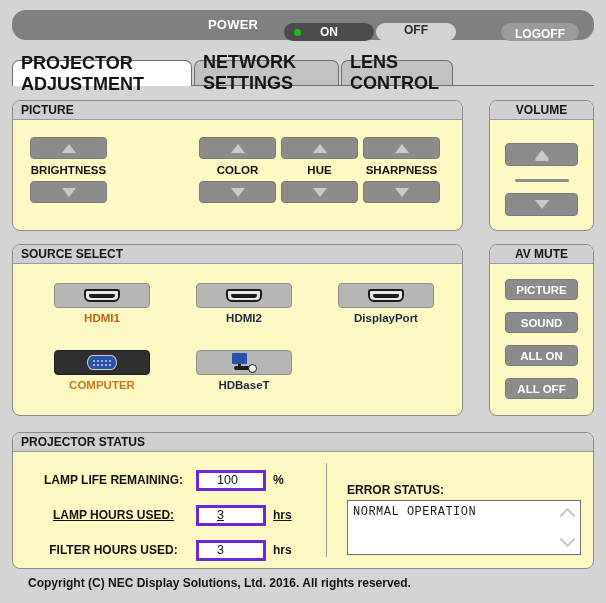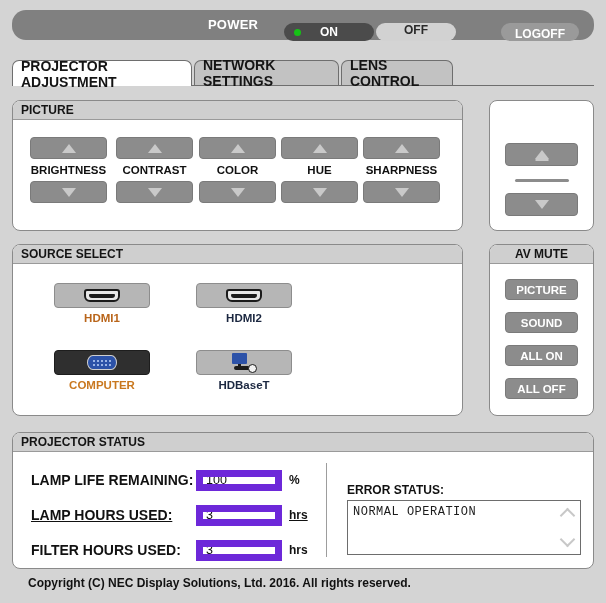--- a/index.html
+++ b/index.html
@@ -103,21 +103,21 @@
     width: 582px;
     height: 26px;
   }
   .tab {
     position: absolute;
     top: 0;
     height: 25px;
     border: 1px solid #6e6e6e;
     border-bottom: none;
     border-radius: 7px 7px 0 0;
-    font-size: 14px;
+    font-size: 18px;
     font-weight: bold;
     display: flex;
     align-items: center;
     justify-content: center;
     padding: 0 8px;
     box-sizing: border-box;
     cursor: pointer;
     color: #141414;
   }
   .tab.active {
@@ -134,21 +134,21 @@
     left: 12px;
     top: 85px;
     width: 582px;
     height: 1px;
     background: #6e6e6e;
   }
 
   
   .panel {
     position: absolute;
-    background: #ffffff;
+    background: #fef9c3;
     border: 1px solid #8a8a8a;
     border-radius: 8px;
     box-sizing: border-box;
     overflow: hidden;
   }
   .panel-head {
     height: 19px;
     background: #cfcfcf;
     border-bottom: 1px solid #9a9a9a;
     font-size: 12px;
@@ -363,34 +363,35 @@
   
   .status-row {
     position: absolute;
     left: 18px;
     height: 22px;
     display: flex;
     align-items: center;
   }
   .status-label {
     width: 165px;
-    font-size: 14px;
+    font-size: 12px;
     font-weight: bold;
     color: #111;
+    text-align: center;
   }
   .status-input {
-    width: 86px;
+    width: 70px;
     height: 21px;
     background: #ffffff;
-    border: 7px solid #6d28d9;
+    border: 3px solid #6d28d9;
     box-sizing: border-box;
     font-family: "Liberation Sans", sans-serif;
     font-size: 12.5px;
     color: #111;
-    padding: 0 3px;
+    padding: 0 18px;
     outline: none;
   }
   .status-unit {
     font-size: 12px;
     font-weight: bold;
     margin-left: 7px;
     color: #111;
   }
   .status-divider {
     position: absolute;
@@ -493,62 +494,54 @@
   <div class="pic-col" style="left:17px;">
     <div class="arrow-btn">
         <div class="tri-up"></div>
       </div>
     <div class="pic-label">BRIGHTNESS</div>
     <div class="arrow-btn">
         <div class="tri-down"></div>
       </div>
   </div>
 
-  <div class="pic-col" style="left:103px;">
+
+  <div class="pic-col" style="left:186px;">
     <div class="arrow-btn">
         <div class="tri-up"></div>
       </div>
-    <div class="pic-label">CONTRAST</div>
+    <div class="pic-label">COLOR</div>
     <div class="arrow-btn">
         <div class="tri-down"></div>
       </div>
   </div>
 
-  <div class="pic-col" style="left:186px;">
+  <div class="pic-col" style="left:268px;text-align:center;">
     <div class="arrow-btn">
         <div class="tri-up"></div>
       </div>
-    <div class="pic-label">COLOR</div>
+    <div class="pic-label">HUE</div>
     <div class="arrow-btn">
         <div class="tri-down"></div>
       </div>
   </div>
 
-  <div class="pic-col" style="left:268px;text-align:center;">
+  <div class="pic-col" style="left:350px;">
     <div class="arrow-btn">
         <div class="tri-up"></div>
       </div>
-    <div class="pic-label">HUE</div>
+    <div class="pic-label">SHARPNESS</div>
     <div class="arrow-btn">
         <div class="tri-down"></div>
       </div>
   </div>
-
-  <div class="pic-col" style="left:350px;">
-    <div class="arrow-btn">
-        <div class="tri-up"></div>
-      </div>
-    <div class="pic-label">SHARPNESS</div>
-    <div class="arrow-btn">
-        <div class="tri-down"></div>
-      </div>
-  </div>
 </div>
 
 <div class="panel" id="volume-panel">
+  <div class="panel-head center">VOLUME</div>
   <div class="vol-btn" style="top:42px;">
     <div class="tri-up"></div>
     <div class="vol-underline"></div>
   </div>
   <div class="vol-divider"></div>
   <div class="vol-btn" style="top:92px;">
     <div class="tri-down"></div>
   </div>
 </div>
 
@@ -562,20 +555,26 @@
     <div class="src-label" style="color:#b9651a;">HDMI1</div>
   </div>
 
   <div class="src-item" style="left:183px; top:38px;">
     <div class="src-btn">
       <div class="hdmi-icon"></div>
     </div>
     <div class="src-label" style="color:#1b2740;">HDMI2</div>
   </div>
 
+  <div class="src-item" style="left:325px; top:38px;">
+    <div class="src-btn">
+      <div class="hdmi-icon"></div>
+    </div>
+    <div class="src-label" style="color:#1b2740;">DisplayPort</div>
+  </div>
 
   <div class="src-item" style="left:41px; top:105px;">
     <div class="src-btn selected">
       <div class="vga-icon">
           <div class="vga-pins"></div>
         </div>
     </div>
     <div class="src-label" style="color:#c9781f;">COMPUTER</div>
   </div>
 

